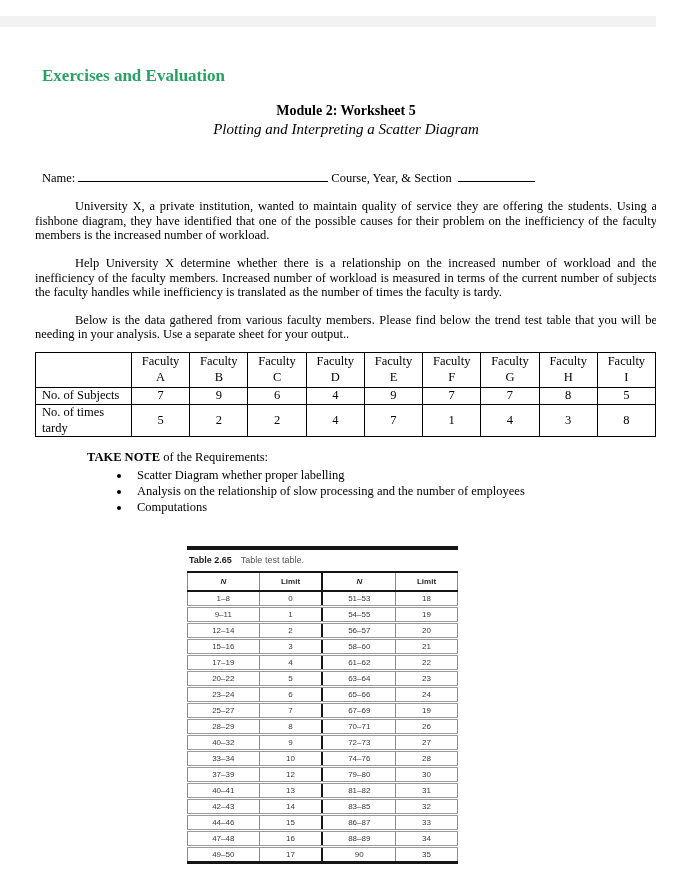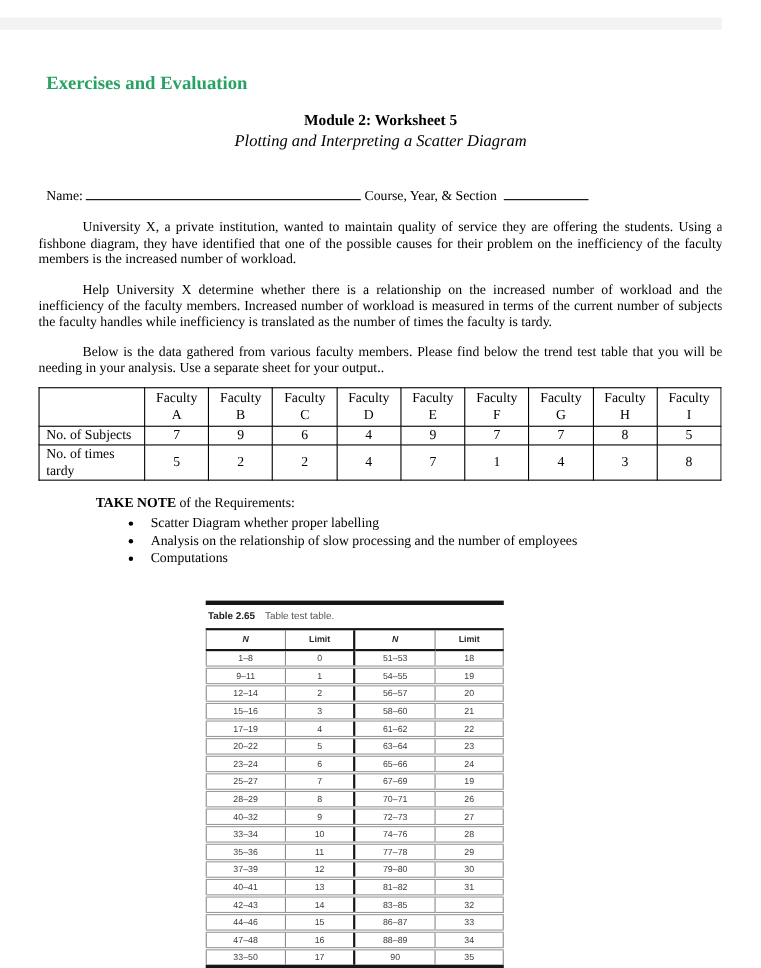--- a/index.html
+++ b/index.html
@@ -234,26 +234,20 @@
               <td class="mid">72–73</td>
               <td>27</td>
             </tr>
             <tr>
               <td>33–34</td>
               <td>10</td>
               <td class="mid">74–76</td>
               <td>28</td>
             </tr>
             <tr>
-              <td>35–36</td>
-              <td>11</td>
-              <td class="mid">77–78</td>
-              <td>29</td>
-            </tr>
-            <tr>
               <td>37–39</td>
               <td>12</td>
               <td class="mid">79–80</td>
               <td>30</td>
             </tr>
             <tr>
               <td>40–41</td>
               <td>13</td>
               <td class="mid">81–82</td>
               <td>31</td>
@@ -270,21 +264,21 @@
               <td class="mid">86–87</td>
               <td>33</td>
             </tr>
             <tr>
               <td>47–48</td>
               <td>16</td>
               <td class="mid">88–89</td>
               <td>34</td>
             </tr>
             <tr>
-              <td>33–50</td>
+              <td>49–50</td>
               <td>17</td>
               <td class="mid">90</td>
               <td>35</td>
             </tr>
           </tbody>
       </table>
     </div>
 
   </div>
 </div>

